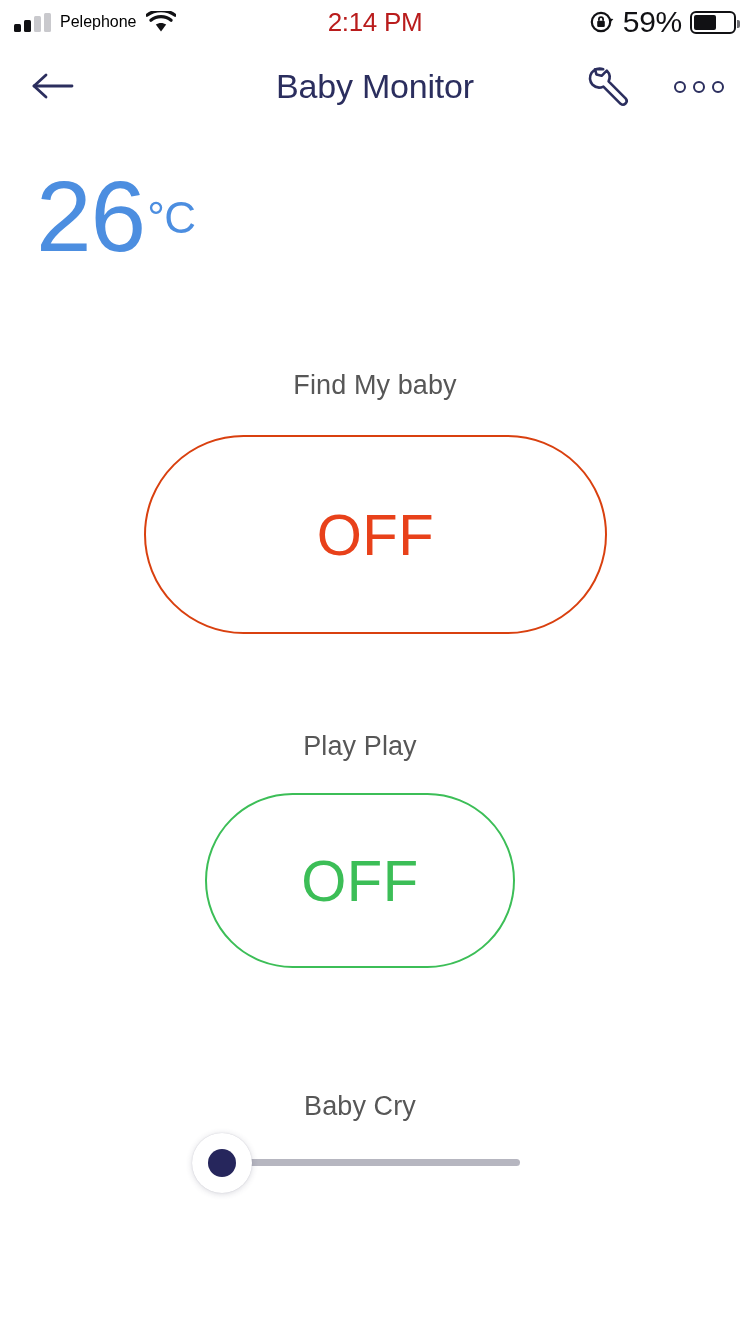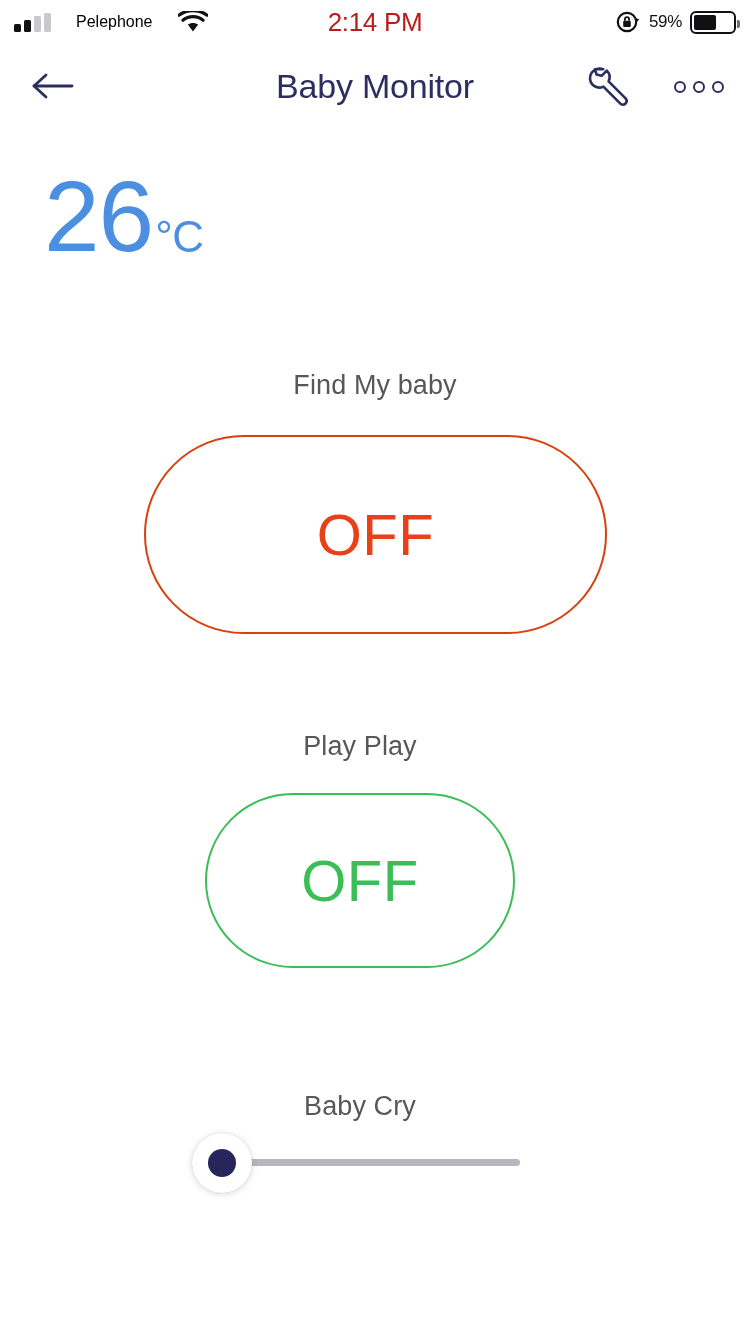--- a/index.html
+++ b/index.html
@@ -24,21 +24,21 @@
     width: 750px;
     height: 44px;
     display: flex;
     align-items: center;
   }
   .status-left {
     position: absolute;
     left: 14px;
     display: flex;
     align-items: center;
-    gap: 25px;
+    gap: 9px;
   }
   .signal-bars {
     display: flex;
     align-items: flex-end;
     gap: 3px;
     height: 19px;
   }
   .signal-bars i {
     display: block;
     width: 7px;
@@ -62,21 +62,21 @@
     letter-spacing: -0.3px;
   }
   .status-right {
     position: absolute;
     right: 14px;
     display: flex;
     align-items: center;
     gap: 8px;
   }
   .battery-pct {
-    font-size: 17px;
+    font-size: 30px;
     color: #111114;
     letter-spacing: -0.3px;
   }
   .battery {
     position: relative;
     width: 46px;
     height: 23px;
     border: 2px solid #111114;
     border-radius: 6px;
     box-sizing: border-box;
@@ -167,23 +167,23 @@
     left: 24px;
     top: 158px;
   }
   .room-temp-label {
     font-size: 27px;
     color: #575757;
     letter-spacing: 0.1px;
   }
   .temp-row {
     display: flex;
-    align-items: flex-end;
+    align-items: center;
     margin-top: 12px;
-    margin-left: 20px;
+    margin-left: 12px;
   }
   .temp-value {
     font-size: 100px;
     line-height: 0.92;
     color: #4c8ee0;
     font-weight: 300;
     letter-spacing: -1px;
   }
   .temp-unit {
     font-size: 44px;

